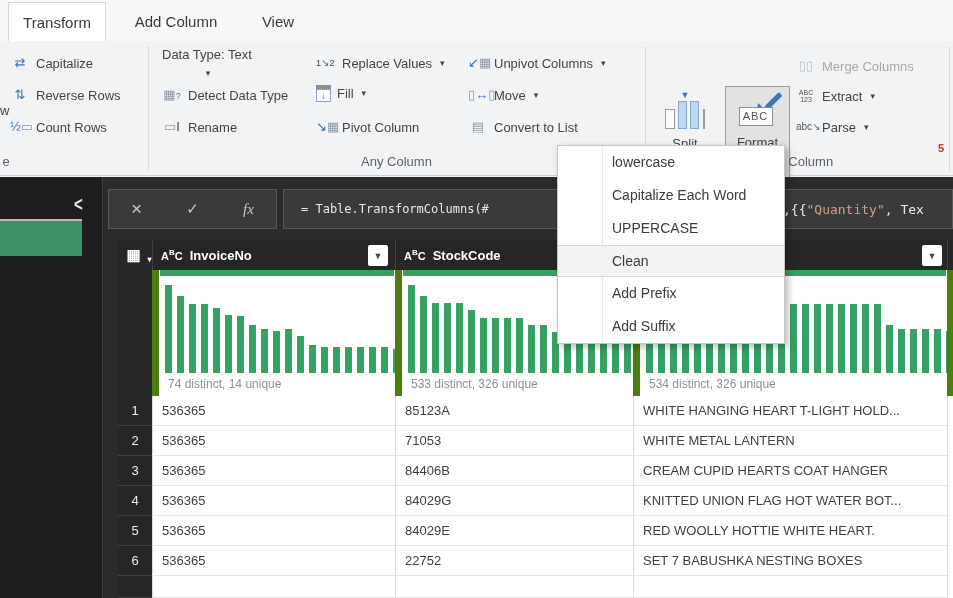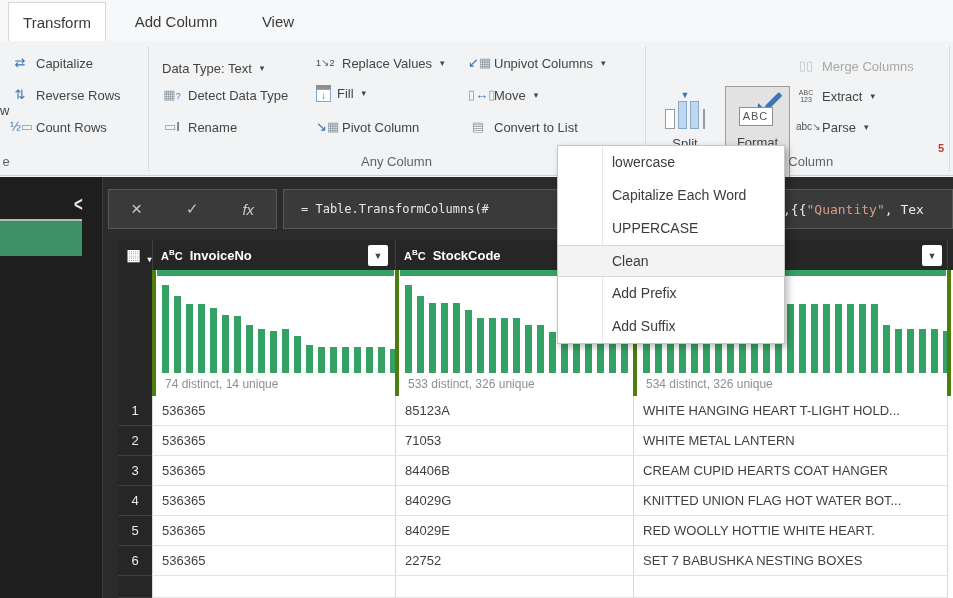--- a/index.html
+++ b/index.html
@@ -43,37 +43,37 @@
   .frag { position:absolute; font-size:13px; color:#444; }
   .redfrag { position:absolute; left:938px; top:101px; width:9px; height:13px; color:#c0392b; font-size:11px; font-weight:bold; overflow:hidden; }
   
   .content { position:absolute; left:0; top:177px; width:953px; height:421px; background:#2b2b2b; }
   .sidebar { position:absolute; left:0; top:0; width:103px; height:421px; background:#1e1e1e; border-right:1px solid #3a3a3a; }
   .collapse { position:absolute; left:74px; top:18px; color:#e8e8e8; font-size:15px; font-weight:bold; transform:scaleY(1.4); cursor:pointer; }
   .selquery { position:absolute; left:0; top:42px; width:82px; height:37px; background:#3d9166; border-top:2px solid #b9b9b9; }
   .fbox { position:absolute; top:12px; height:40px; background:#3a3a3a; border:1px solid #585858; }
   .fbtns { left:108px; width:169px; display:flex; align-items:center; justify-content:space-around; }
   .fbtns span { color:#c9c9c9; cursor:pointer; }
-  .fx-glyph { font-family:Liberation Sans, sans-serif; font-style:italic; font-size:15px; }
+  .fx-glyph { font-family:Liberation Serif, serif; font-style:italic; font-size:15px; }
   .formula { left:283px; width:670px; display:flex; align-items:center; overflow:hidden;
              font-family:"DejaVu Sans Mono", monospace; font-size:12px; color:#e8e8e8; padding-left:17px; white-space:pre; }
   .fright { position:absolute; left:783px; top:12px; height:40px; display:flex; align-items:center;
             font-family:"DejaVu Sans Mono", monospace; font-size:13px; color:#e8e8e8; white-space:pre; overflow:hidden; width:170px; }
   .str { color:#d69d85; }
   
   .tablewrap { position:absolute; left:118px; top:63px; width:835px; height:358px; }
   .trow { display:grid; grid-template-columns:34px 243px 238px 314px 6px; }
   .thead { height:30px; background:#262626; }
   .thcell { position:relative; color:#fff; font-weight:bold; font-size:13px; display:flex; align-items:center; padding-left:8px; border-left:1px solid #3f3f3f; gap:7px; }
   .corner { display:flex; align-items:center; justify-content:center; border-left:none; color:#fff; }
   .abc { font-size:11px; font-weight:bold; color:#fff; }
   .abc sup { font-size:8px; }
   .fbtn { position:absolute; top:5px; width:20px; height:21px; background:#fff; border-radius:2px; display:flex; align-items:center; justify-content:center; color:#444; font-size:9px; cursor:pointer; }
   .histrow { height:126px; }
-  .histcell { background:#fff; border-left:4px solid #4d7c0f; display:flex; flex-direction:column; }
+  .histcell { background:#fff; border-left:7px solid #4d7c0f; display:flex; flex-direction:column; }
   .histcell.darkcell { background:#262626; border-left:none; }
   .gstrip { height:6px; background:#35a164; margin:0 1px; }
   .bars { height:97px; display:flex; align-items:flex-end; gap:5px; padding-left:6px; overflow:hidden; }
   .hbar { width:7px; background:#35a164; flex:0 0 auto; }
   .stats { font-size:12px; color:#8b9095; padding:4px 0 0 9px; white-space:nowrap; overflow:hidden; }
   .brow { height:30px; }
   .rnum { background:#262626; color:#ececec; font-size:13px; display:flex; align-items:center; justify-content:center; border-bottom:1px solid #3f3f3f; }
   .bcell { background:#fff; color:#3f3f3f; font-size:13px; display:flex; align-items:center; padding-left:9px; border-left:1px solid #d9d9d9; border-bottom:1px solid #e4e4e4; white-space:nowrap; overflow:hidden; }
   .sliver { background:#fff; border-left:1px solid #d9d9d9; }
   
@@ -110,21 +110,21 @@
       <span class="ricon blue">⇅</span>
       <span>Reverse Rows</span>
     </div>
     <div class="rbtn" style="left:10px; top:75px;">
       <span class="ricon"><span class="blue">½</span><span class="gray">▭</span></span>
       <span>Count Rows</span>
     </div>
     <div class="glabel" style="left:0; width:12px;">e</div>
     <div class="gsep" style="left:148px;"></div>
 
-    <div class="rbtn" style="left:162px; top:16px;">
+    <div class="rbtn" style="left:162px; top:6px;flex-direction:column;">
       <span>Data Type: Text</span>
       <span class="caret">▾</span>
     </div>
     <div class="rbtn" style="left:162px; top:43px;">
       <span class="ricon"><span class="gray">▦</span><span class="blue" style="font-size:9px;">?</span></span>
       <span>Detect Data Type</span>
     </div>
     <div class="rbtn" style="left:162px; top:75px;">
       <span class="ricon gray">▭<span style="color:#444;">I</span></span>
       <span>Rename</span>

